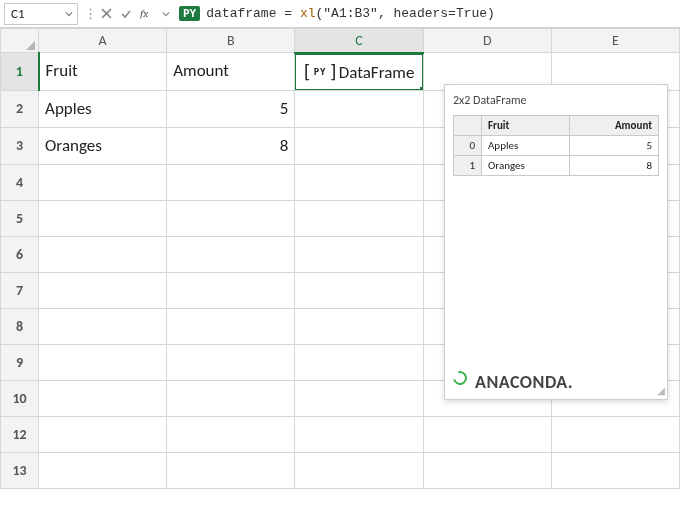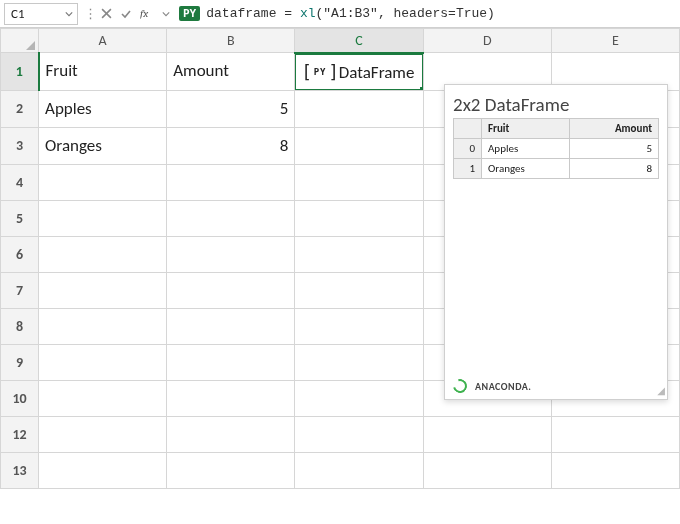--- a/index.html
+++ b/index.html
@@ -48,21 +48,21 @@
     padding: 1px 4px;
     border-radius: 2px;
     font-family: Consolas, monospace;
     margin-right: 6px;
   }
   .formula-text {
     font-family: Consolas, "Courier New", monospace;
     font-size: 13px;
     color: #333;
   }
-  .formula-text .fn { color: #0f766e; }
+  .formula-text .fn { color: #a16207; }
 
   
   .sheet-wrap {
     position: relative;
     width: 680px;
     height: 496px;
     overflow: hidden;
   }
   table.grid {
     border-collapse: collapse;
@@ -155,44 +155,44 @@
     width: 224px;
     height: 316px;
     background: #fff;
     border: 1px solid #cfcfcf;
     box-shadow: 0 2px 6px rgba(0,0,0,.15);
     padding: 8px 8px 6px 8px;
     font-size: 12px;
     display:flex;
     flex-direction:column;
   }
-  .card-title { font-size:19px; color:#444; margin-bottom:2px; }
+  .card-title { font-size:12px; color:#444; margin-bottom:8px; }
   .mini {
     border-collapse: collapse;
     width:100%;
     font-size:11px;
   }
   .mini th, .mini td {
     border:1px solid #c9c9c9;
     padding:3px 6px;
     background:#fff;
     text-align:left;
   }
   .mini th { background:#efefef; font-weight:700; }
   .mini th.idxhead { background:#efefef; }
   .mini td.idx { background:#efefef; text-align:right; width:28px; }
   .mini td.num, .mini th.num { text-align:right; }
   .card-footer {
     margin-top:auto;
     display:flex;
-    align-items:flex-end;
+    align-items:flex-start;
     gap:6px;
     color:#444;
     font-weight:700;
-    font-size:10px;
+    font-size:18px;
     letter-spacing:.5px;
   }
   .anaconda-ring {
     width:14px;height:14px;border:2px solid #3fb24f;border-radius:50%;
     border-left-color:transparent;
     transform:rotate(30deg);
     margin-right:2px;
   }
   .card-resize {
     position:absolute;

